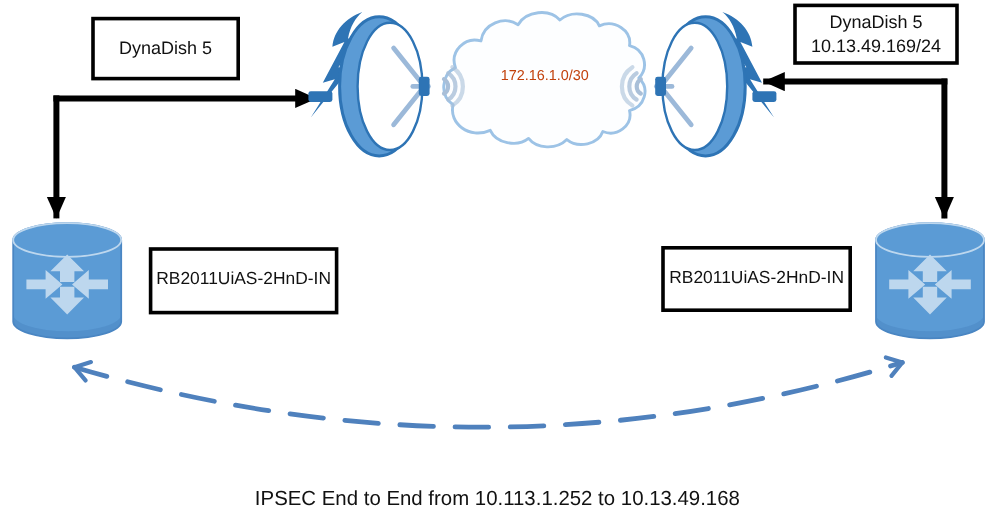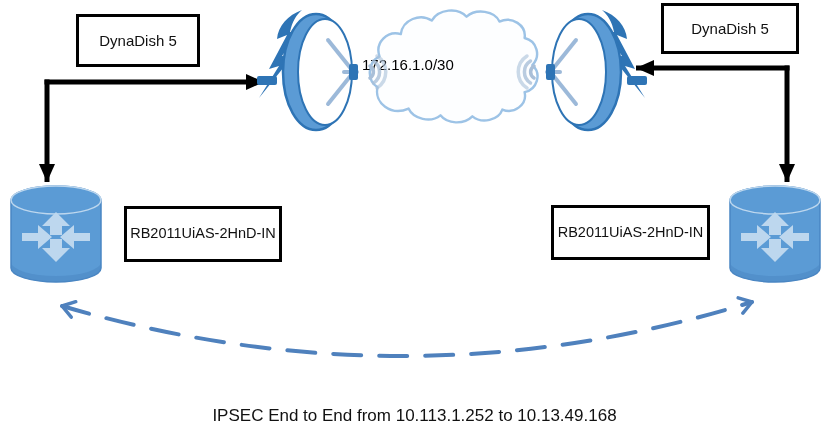--- a/index.html
+++ b/index.html
@@ -28,22 +28,23 @@
     padding: 2px 3px;
   }
   .labelbox span { white-space: nowrap; }
   .box-dish-left  { left: 76px;  top: 14px;  width: 124px; height: 53px; }
   .box-dish-right { left: 661px; top: 3px;   width: 138px; height: 51px; }
   .box-router-left  { left: 124px; top: 206px; width: 158px; height: 56px; font-size: 14.5px; }
   .box-router-right { left: 551px; top: 205px; width: 159px; height: 55px; font-size: 14.5px; }
   .cloud-label {
     position: absolute;
     left: 362px; top: 56px; width: 184px;
-    font-size: 15px;
-    color: #000000;
+    text-align: center;
+    font-size: 12px;
+    color: #c2410c;
   }
   .caption {
     position: absolute;
     left: 0; top: 406px; width: 829px;
     text-align: center;
     font-size: 17px;
     color: #111;
   }
 </style>
 </head>
@@ -157,20 +158,21 @@
       <polygon points="84,55 68,55 68,47 54,59 68,71 68,63 84,63"></polygon>
     </g>
   </svg>
 
   <div class="labelbox box-dish-left">
     <span>DynaDish 5</span>
   </div>
 
   <div class="labelbox box-dish-right">
     <span>DynaDish 5</span>
+    <span>10.13.49.169/24</span>
   </div>
 
   <div class="labelbox box-router-left">
     <span>RB2011UiAS-2HnD-IN</span>
   </div>
 
   <div class="labelbox box-router-right">
     <span>RB2011UiAS-2HnD-IN</span>
   </div>
 

